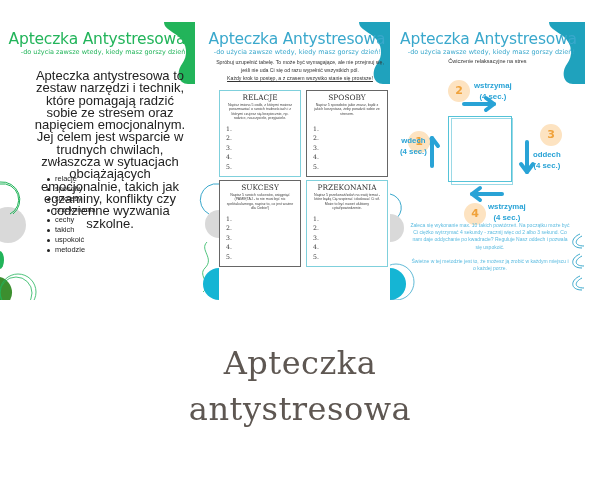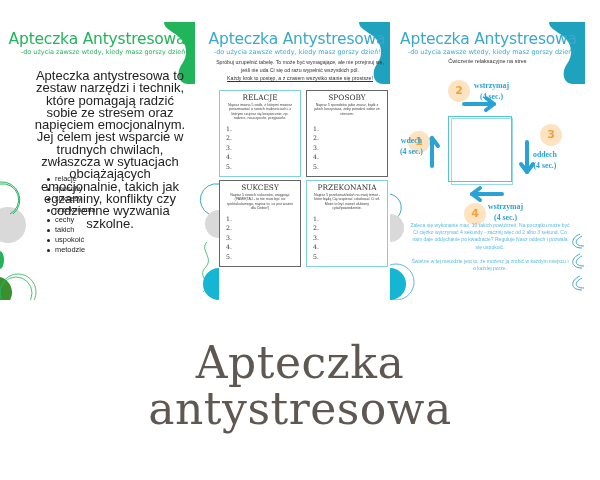--- a/index.html
+++ b/index.html
@@ -42,27 +42,27 @@
   .box ol li { font-family: "DejaVu Serif", serif; font-size: 6.2px; line-height: 9.4px; color: #333; }
 
   
   .page3 .ptitle { color: #3aa8cc; left: 2px; }
   .page3 .psub { color: #3aa8cc; right: 10px; }
   .p3-ex { position: absolute; left: 0; right: 0; top: 58px; text-align: center; font-size: 5.5px; color: #333; }
   .square { position: absolute; left: 58px; top: 116px; width: 64px; height: 66px; border: 1.2px solid #55c3d8; }
   .square2 { position: absolute; left: 61px; top: 118px; width: 62px; height: 67px; border: 1.2px solid #9ad9e6; }
   .num { position: absolute; width: 22px; height: 22px; border-radius: 50%; background: #fde3c1; color: #f0a23b;
          font-weight: bold; font-size: 11px; text-align: center; line-height: 22px; font-family: "DejaVu Sans", sans-serif; }
-  .step { position: absolute; color: #29a3d6; font-weight: bold; font-family: Liberation Serif, serif; font-size: 7.8px; line-height: 11px; text-align: center; }
+  .step { position: absolute; color: #29a3d6; font-weight: bold; font-family: Liberation Sans, sans-serif; font-size: 7.8px; line-height: 11px; text-align: center; }
   .p3-note { position: absolute; left: 20px; width: 160px; top: 222px; text-align: center; color: #5bbbe0; font-size: 5px; line-height: 7.2px; }
 
   .deco { position: absolute; }
 
   .big-title { position: absolute; left: 0; width: 600px; top: 340px; text-align: center;
-               font-family: "DejaVu Serif", serif; font-size: 44px; line-height: 46px; color: #5e5752; letter-spacing: 0.5px; }
+               font-family: "DejaVu Serif", serif; font-size: 32px; line-height: 46px; color: #5e5752; letter-spacing: 0.5px; }
 </style>
 </head>
 <body>
 
 <div class="page page1">
   <svg class="corner" viewBox="0 0 42 62">
     <path d="M6 0 H42 V62 H30 C20 62 18 50 24 42 C30 34 30 22 20 14 C12 8 6 6 6 0 Z" fill="#22b45a"></path>
   </svg>
   <div class="ptitle">Apteczka Antystresowa</div>
   <div class="psub">-do użycia zawsze wtedy, kiedy masz gorszy dzień!</div>

